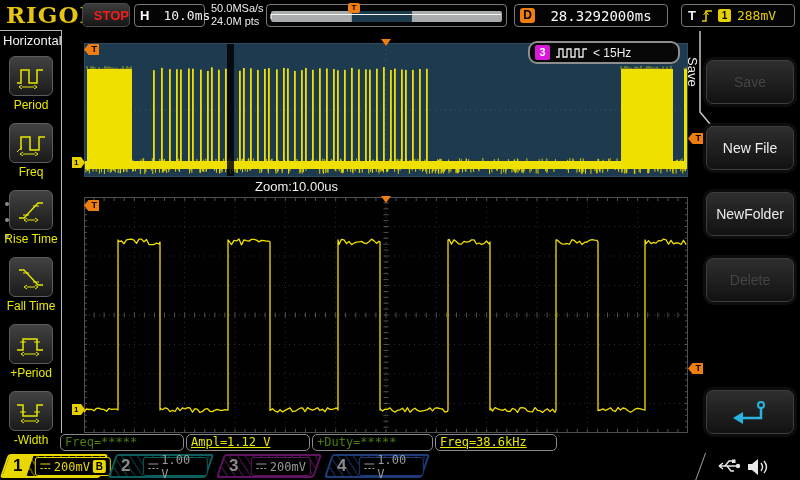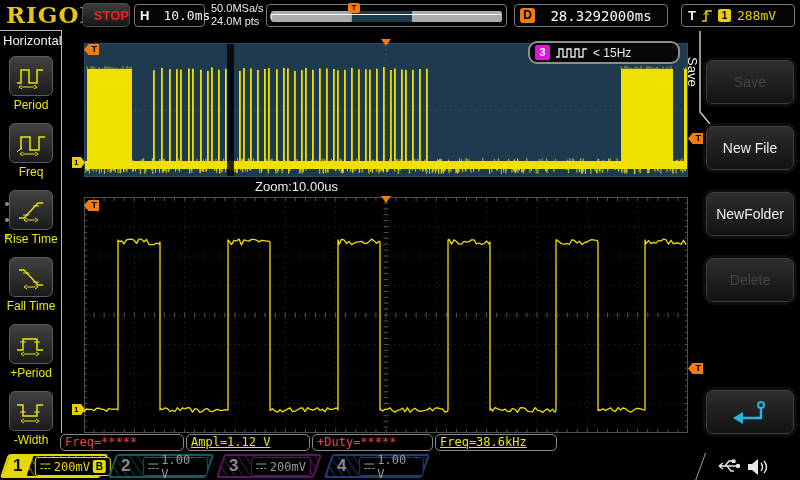--- a/index.html
+++ b/index.html
@@ -69,21 +69,21 @@
   .rm-btn{left:706px;width:88px;height:44px;background:linear-gradient(#2e2e2e,#121212);
         border:1px solid #3e3e3e;border-radius:7px;color:#ededed;font-size:14px;text-align:center;
         line-height:42px;box-sizing:border-box;box-shadow:0 0 0 3px #0d0d0d;}
   .rm-btn.disabled{color:#454545;}
   .rm-btn svg{vertical-align:middle;}
 
   
   .meas{top:434px;height:17px;border:1px solid #8a8a8a;border-radius:5px;background:#000;
         font-size:12px;font-family:"DejaVu Sans Mono",monospace;line-height:15px;padding-left:4px;
         box-sizing:border-box;white-space:nowrap;overflow:hidden;}
-  .m-mag{color:#ef4444;}
+  .m-mag{color:#4d7c0f;}
   .m-yel{color:#e8e800;text-decoration:underline;}
 
   
   .chan{top:454px;height:24px;transform:skewX(-19deg);border:2px solid var(--c);border-radius:3px;
         box-sizing:border-box;display:flex;align-items:center;
         background:repeating-linear-gradient(45deg,var(--hc) 0px,var(--hc) 1.5px,transparent 1.5px,transparent 5.5px) #000;}
   .chan-num{width:24px;height:100%;display:flex;align-items:center;justify-content:center;
         font-size:17px;font-weight:bold;flex:none;}
   .chan.active .chan-num{background:#e8d800;color:#000;}
   .chan.dim .chan-num{color:#8a8a8a;}

